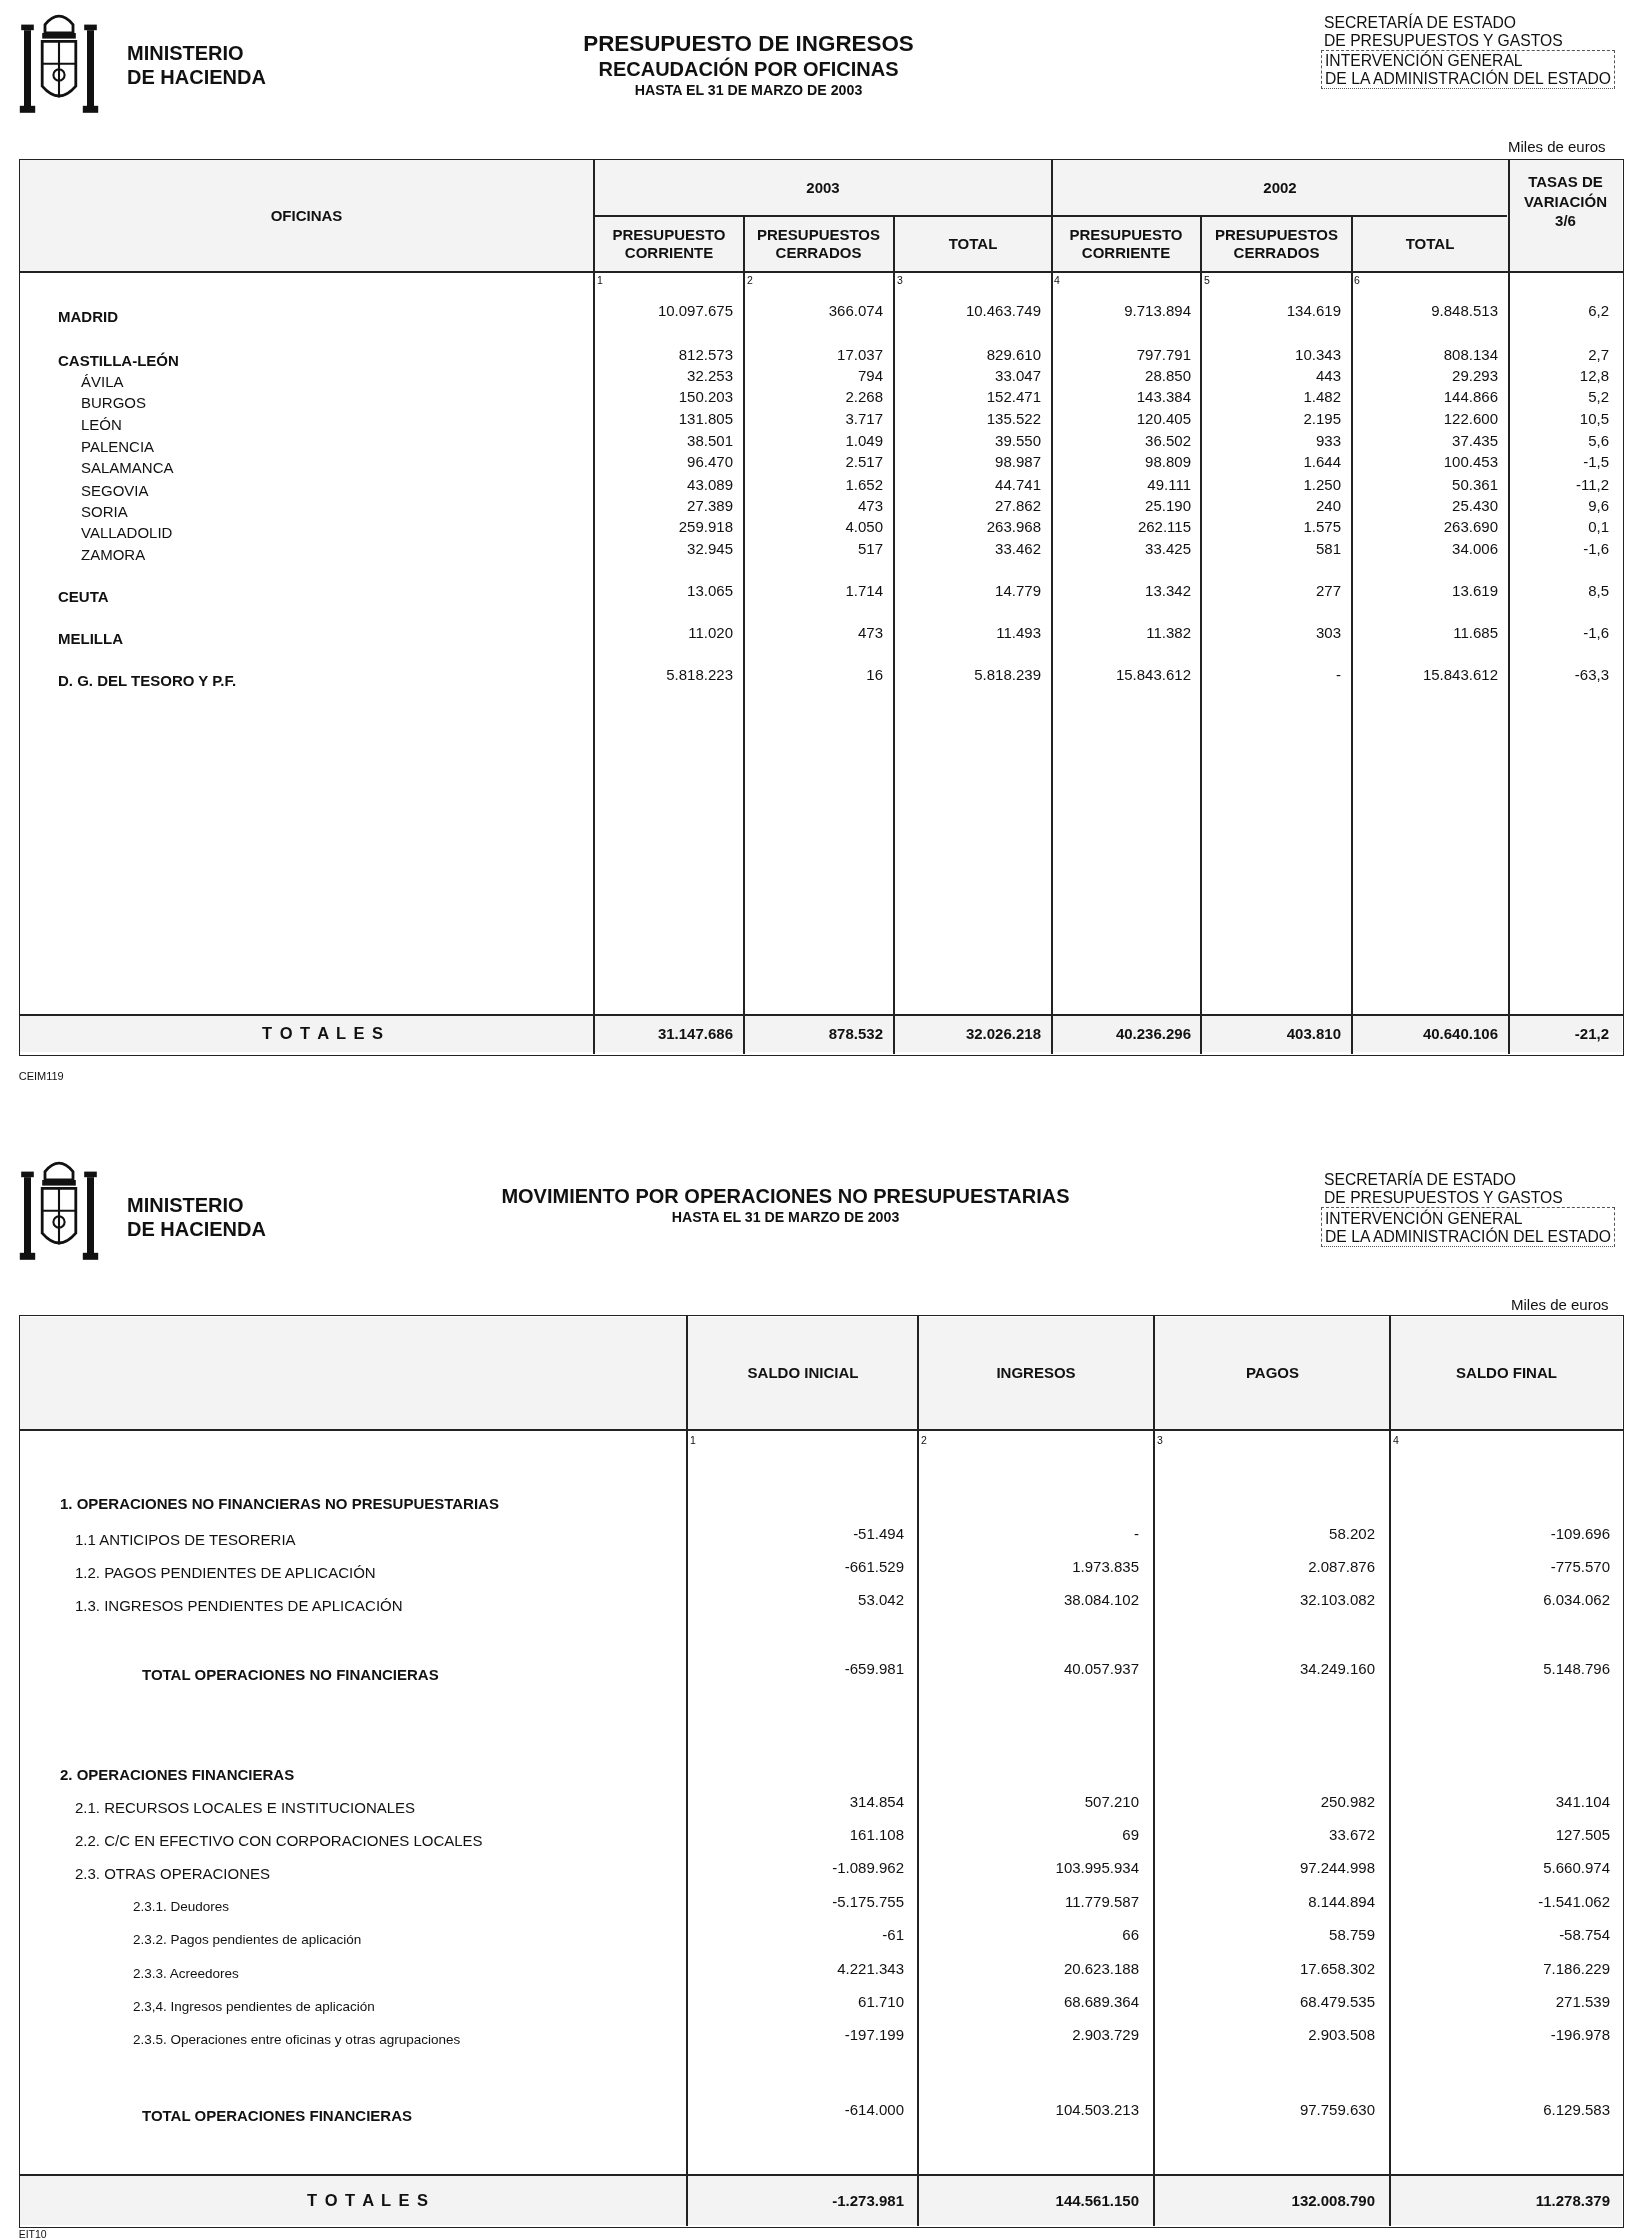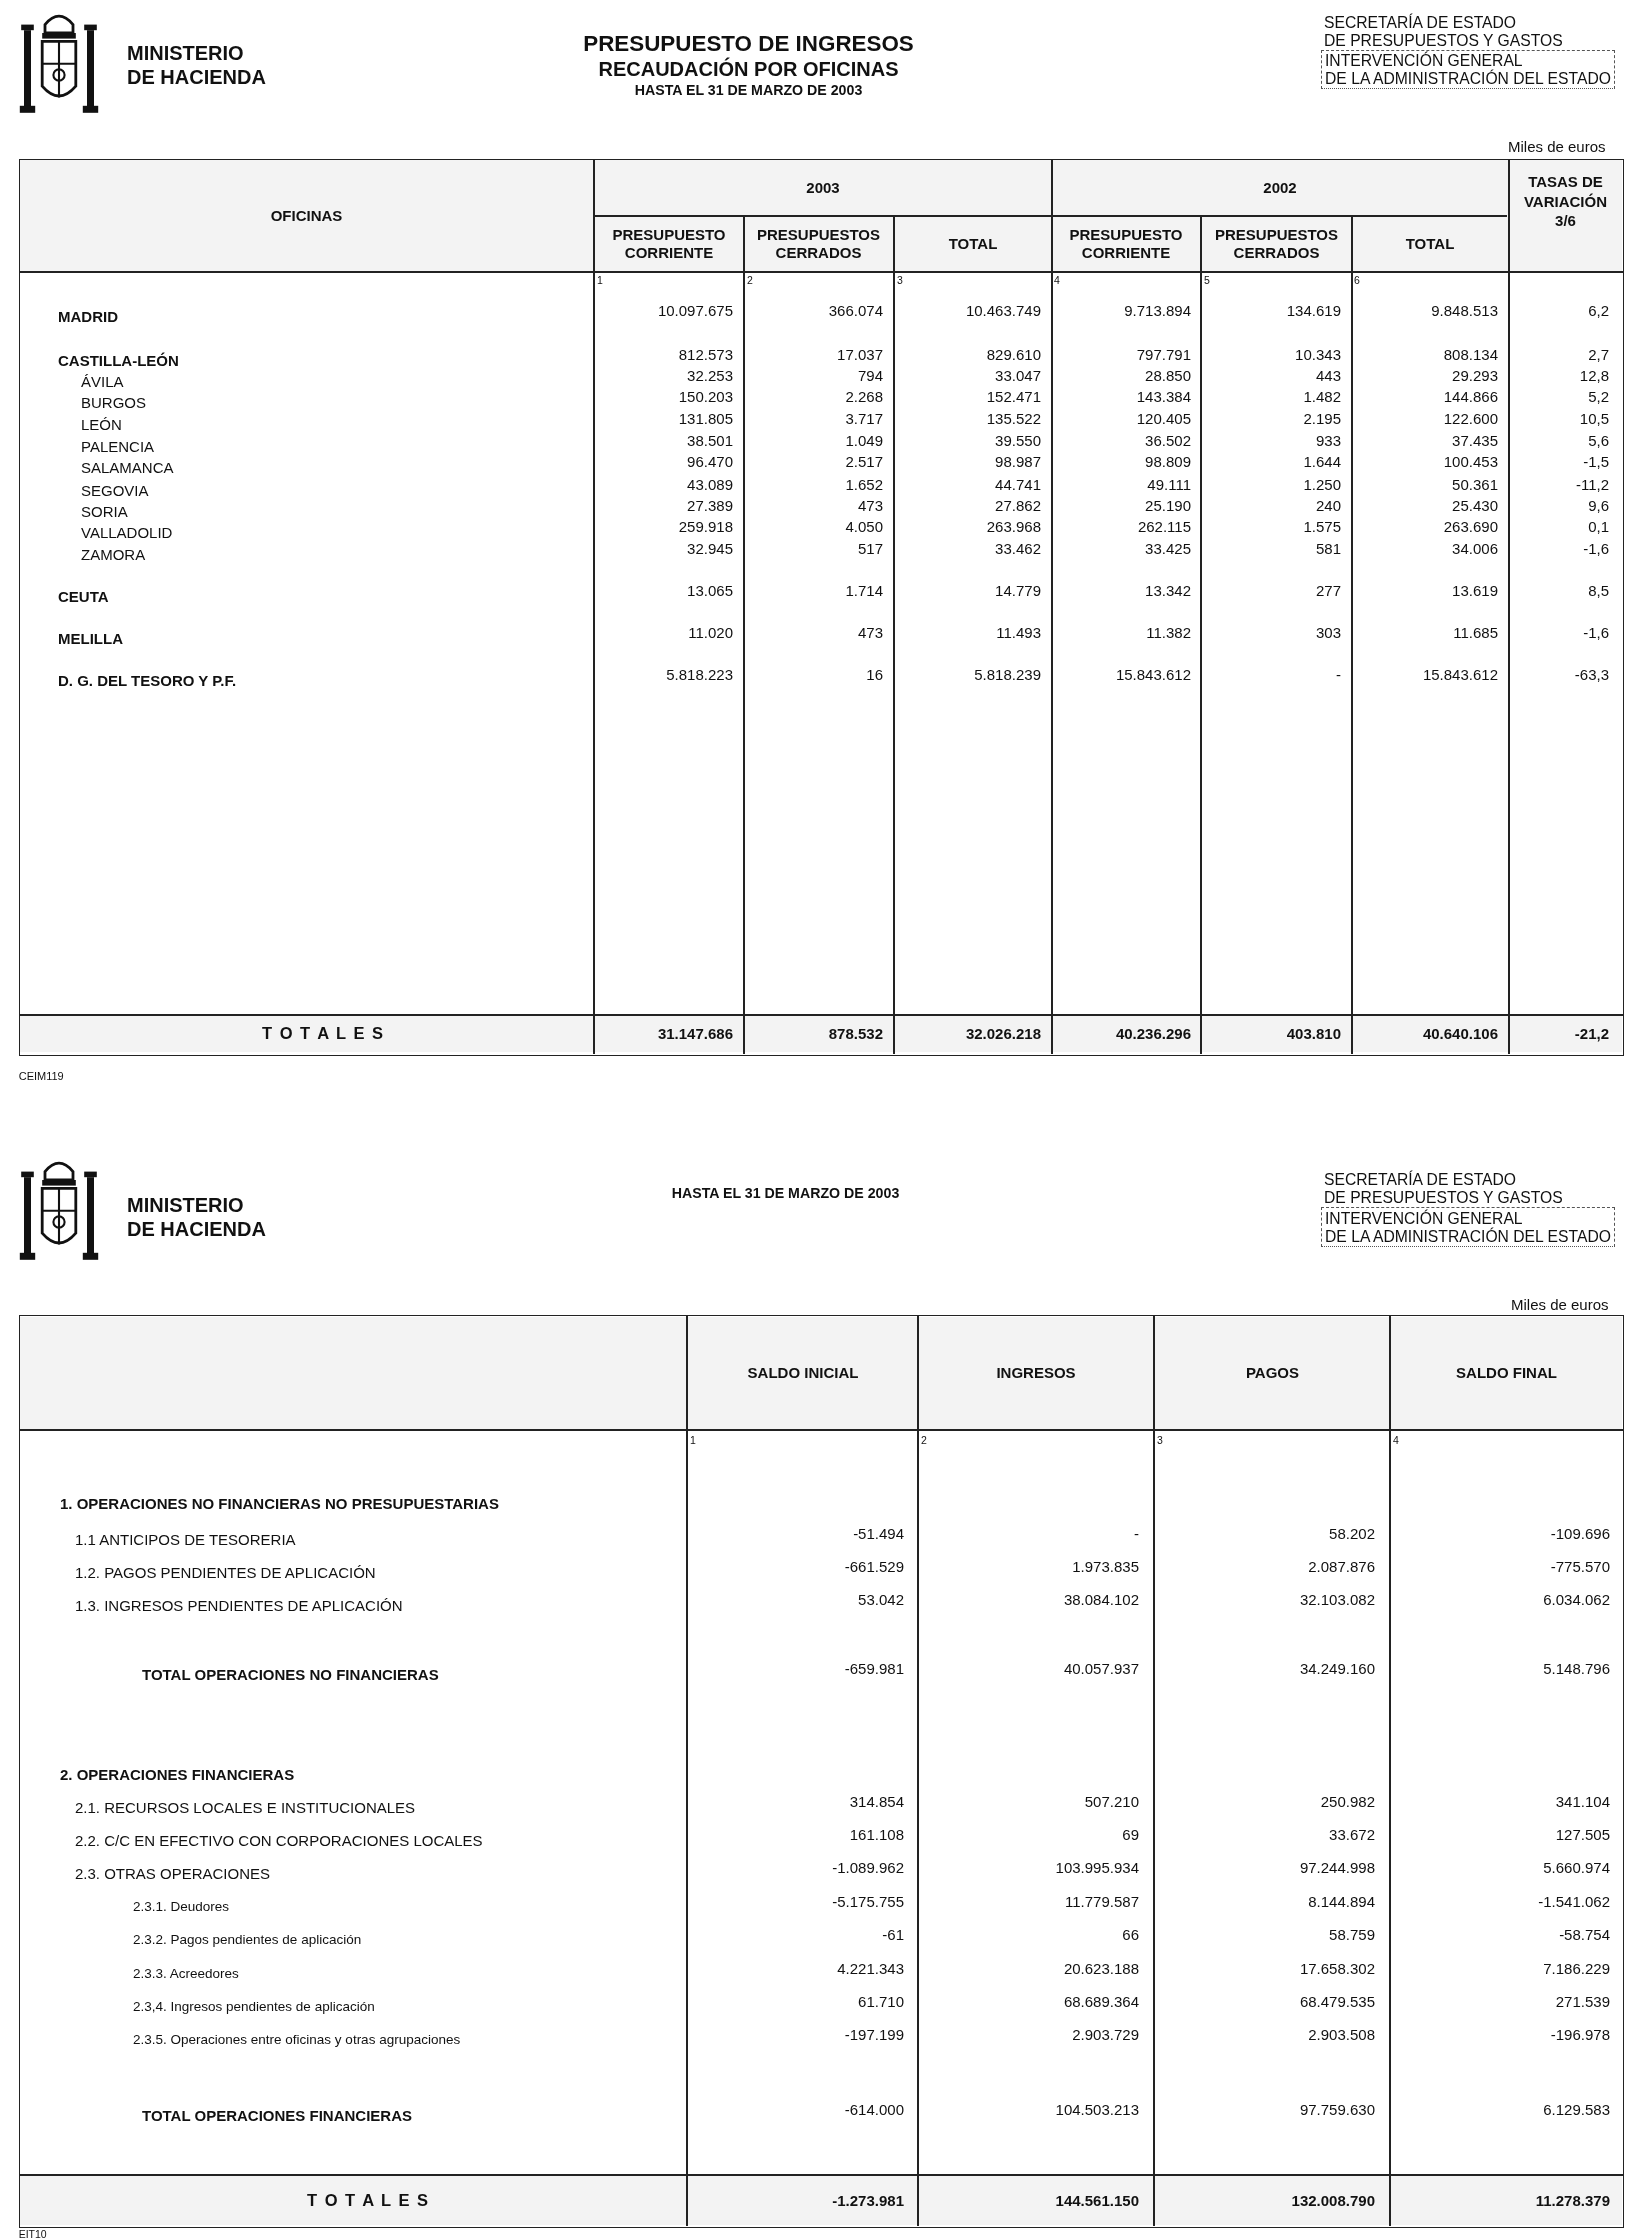--- a/index.html
+++ b/index.html
@@ -253,20 +253,21 @@
     <rect x="48" y="14" width="9" height="4" fill="#111"></rect>
     <rect x="2" y="72" width="11" height="5" fill="#111"></rect>
     <rect x="47" y="72" width="11" height="5" fill="#111"></rect>
     <circle cx="30" cy="50" r="4" fill="none" stroke="#111" stroke-width="1.5"></circle>
   </svg>
   <div class="ministry" style="left:127px;top:1193px;">
     <div>MINISTERIO</div>
     <div>DE HACIENDA</div>
   </div>
   <div class="title-block" style="left:449px;top:1184px;width:673px;">
+    <div class="t2">MOVIMIENTO POR OPERACIONES NO PRESUPUESTARIAS</div>
     <div class="t3">HASTA EL 31 DE MARZO DE 2003</div>
   </div>
   <div class="sec" style="left:1324px;top:1171px;">
     <div>SECRETARÍA DE ESTADO</div>
     <div>DE PRESUPUESTOS Y GASTOS</div>
     <div class="box">
       <div>INTERVENCIÓN GENERAL</div>
       <div>DE LA ADMINISTRACIÓN DEL ESTADO</div>
     </div>
   </div>

